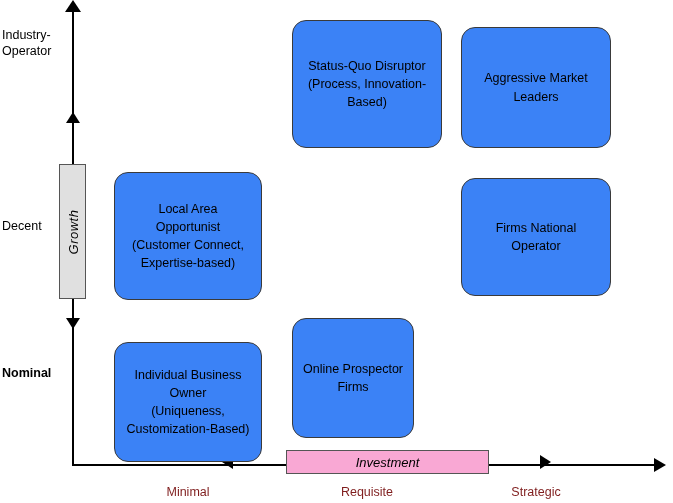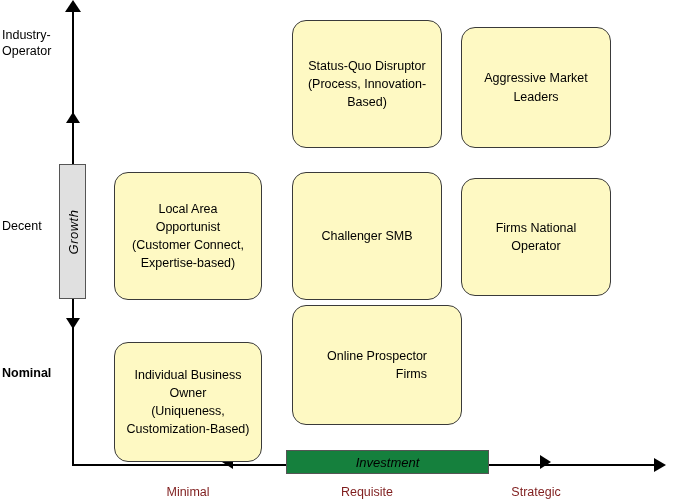--- a/index.html
+++ b/index.html
@@ -101,21 +101,21 @@
     border-top: 11px solid #000000;
   }
 
   
   .investment-box {
     position: absolute;
     left: 286px;
     top: 450px;
     width: 203px;
     height: 24px;
-    background: #15803d;
+    background: #f9a8d4;
     border: 1px solid #555555;
     box-sizing: border-box;
     display: flex;
     align-items: center;
     justify-content: center;
   }
   .investment-box span {
     font-style: italic;
     font-size: 13px;
     color: #000000;
@@ -153,21 +153,21 @@
   .x-tick {
     position: absolute;
     font-size: 12.5px;
     color: #7f1d1d;
     text-align: center;
   }
 
   
   .cell {
     position: absolute;
-    background: #fef9c3;
+    background: #3b82f6;
     border: 1px solid #3a3a3a;
     border-radius: 14px;
     box-sizing: border-box;
     display: flex;
     align-items: center;
     justify-content: center;
     text-align: center;
     font-size: 12.5px;
     line-height: 1.45;
     color: #000000;
@@ -209,24 +209,23 @@
   <div class="cell" style="left:292px; top:20px;  width:150px; height:128px;">Status-Quo Disruptor
 (Process, Innovation-
 Based)</div>
   <div class="cell" style="left:114px; top:172px; width:148px; height:128px;">Local Area
 Opportunist
 (Customer Connect,
 Expertise-based)</div>
 
   <div class="cell" style="left:461px; top:27px;  width:150px; height:121px;">Aggressive Market
 Leaders</div>
-  <div class="cell" style="left:292px; top:172px; width:150px; height:128px;">Challenger SMB</div>
   <div class="cell" style="left:461px; top:178px; width:150px; height:118px;">Firms National
 Operator</div>
 
   <div class="cell" style="left:114px; top:318px; width:148px; height:120px;margin-top:24px;">Individual Business
 Owner
 (Uniqueness,
 Customization-Based)</div>
-  <div class="cell" style="left:292px; top:305px; width:170px; height:120px;text-align:right;">Online Prospector
+  <div class="cell" style="left:292px; top:318px; width:122px; height:120px;">Online Prospector
 Firms</div>
 
 </div>
 
 </body></html>

